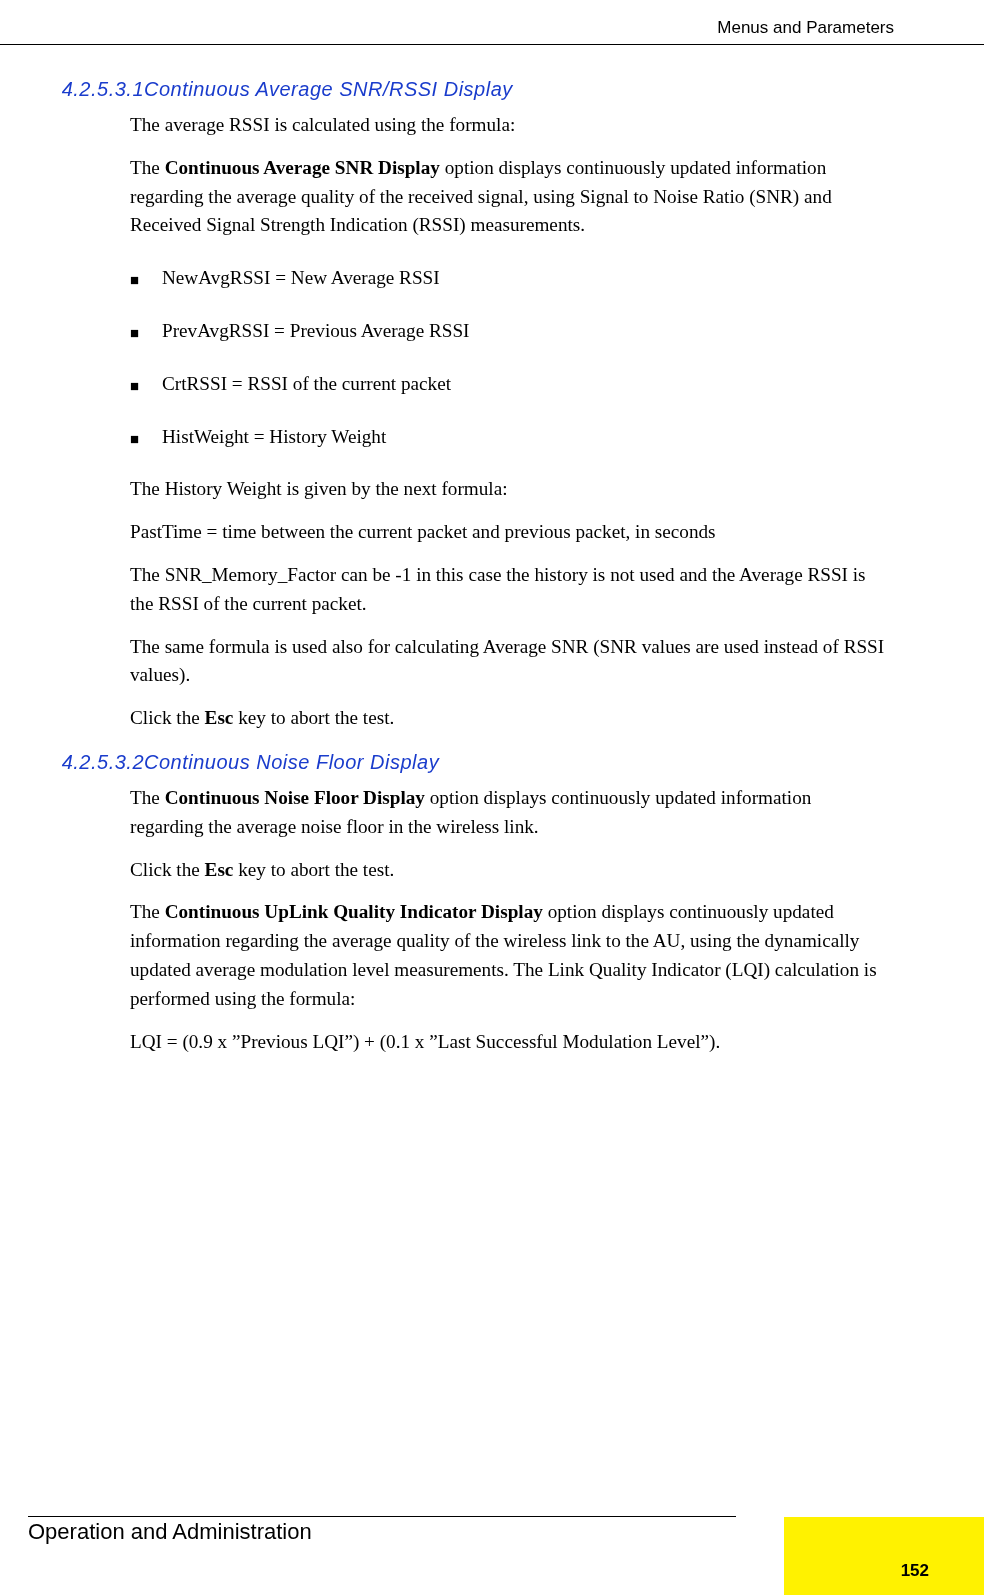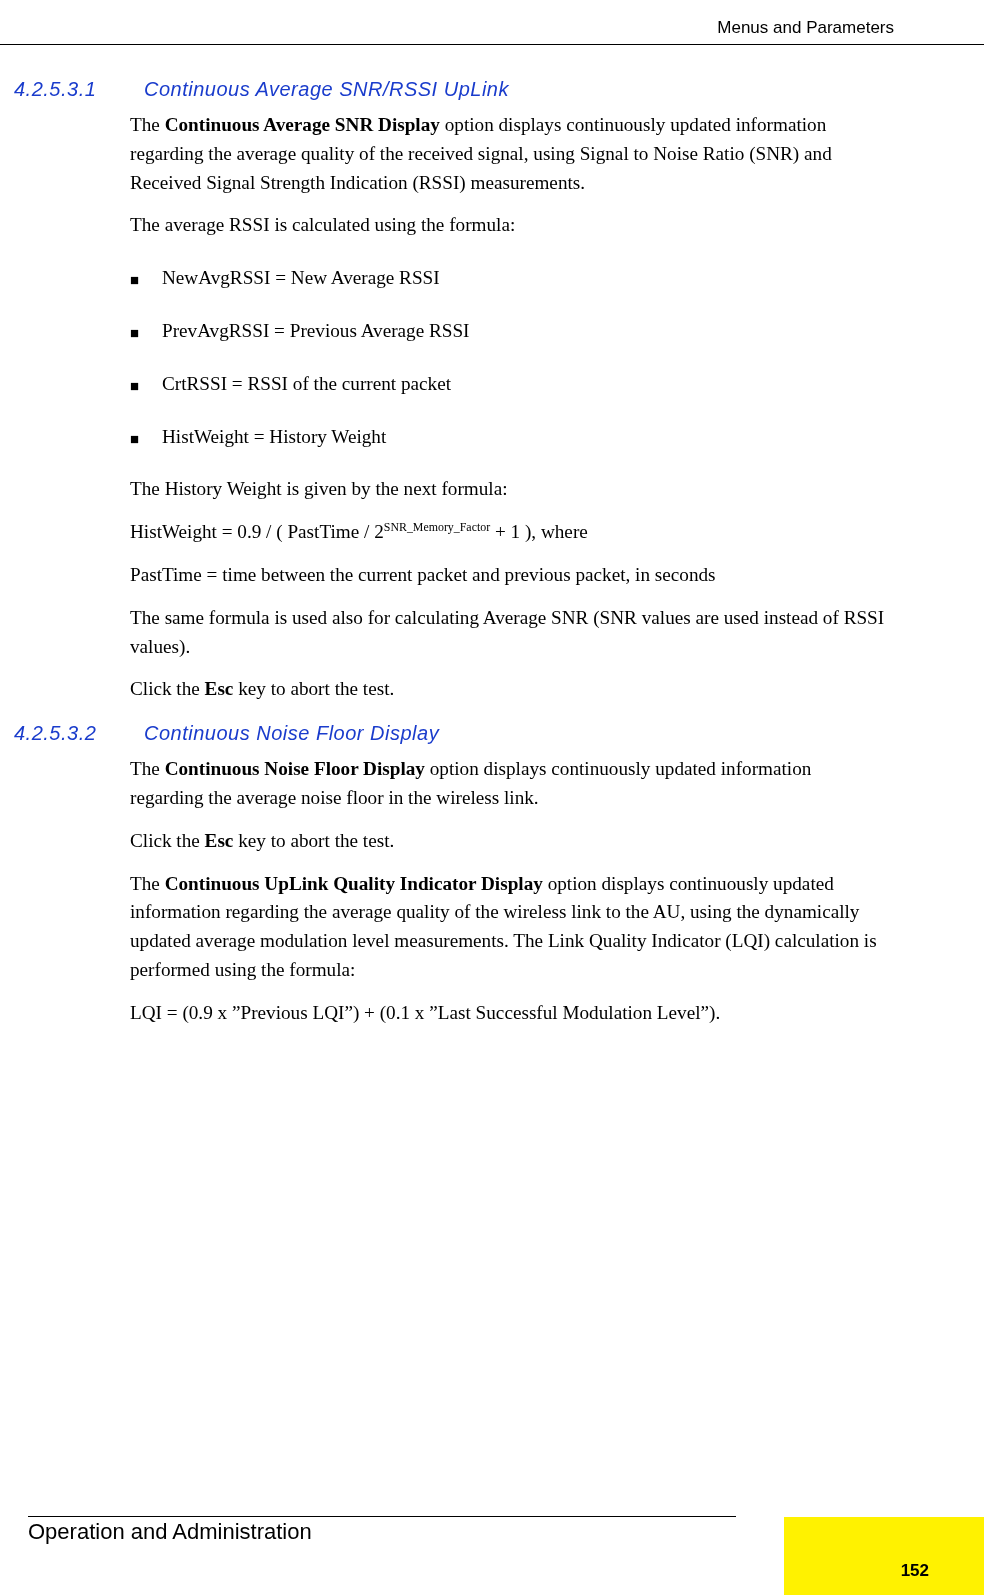--- a/index.html
+++ b/index.html
@@ -37,20 +37,21 @@
     position: absolute;
     top: 60px;
     left: 0;
     width: 984px;
   }
   .section-row {
     display: flex;
     align-items: baseline;
     margin-top: 18px;
     margin-bottom: 6px;
+    text-align: right;
   }
   .sec-num {
     width: 130px;
     padding-left: 14px;
     font-family: Verdana, Arial, sans-serif;
     font-size: 20px;
     font-style: italic;
     color: #1a3ccc;
     letter-spacing: 0.5px;
     flex: none;
@@ -133,27 +134,27 @@
 
 <div class="page">
 
   <div class="header">Menus and Parameters</div>
   <div class="header-rule"></div>
 
   <div class="content">
 
     <div class="section-row">
       <div class="sec-num">4.2.5.3.1</div>
-      <div class="sec-title">Continuous Average SNR/RSSI UpLink</div>
+      <div class="sec-title">Continuous Average SNR/RSSI Display</div>
     </div>
     <div class="body">
+      <p>The average RSSI is calculated using the formula:</p>
       <p>
         <span>The </span><b>Continuous Average SNR Display</b><span> option displays continuously updated information regarding the average quality of the received signal, using Signal to Noise Ratio (SNR) and Received Signal Strength Indication (RSSI) measurements.</span>
       </p>
-      <p>The average RSSI is calculated using the formula:</p>
 
       <div class="blist">
         <div class="blist-item">
           <span class="blist-bullet">■</span>
           <span class="blist-text">NewAvgRSSI = New Average RSSI</span>
         </div>
         <div class="blist-item">
           <span class="blist-bullet">■</span>
           <span class="blist-text">PrevAvgRSSI = Previous Average RSSI</span>
         </div>
@@ -161,24 +162,22 @@
           <span class="blist-bullet">■</span>
           <span class="blist-text">CrtRSSI = RSSI of the current packet</span>
         </div>
         <div class="blist-item">
           <span class="blist-bullet">■</span>
           <span class="blist-text">HistWeight = History Weight</span>
         </div>
       </div>
 
       <p>The History Weight is given by the next formula:</p>
-      <p>
-        <span>HistWeight = 0.9 / ( PastTime / 2</span><sup>SNR_Memory_Factor</sup><span> + 1 ), where</span>
-      </p>
       <p>PastTime = time between the current packet and previous packet, in seconds</p>
+      <p>The SNR_Memory_Factor can be -1 in this case the history is not used and the Average RSSI is the RSSI of the current packet.</p>
       <p>The same formula is used also for calculating Average SNR (SNR values are used instead of RSSI values).</p>
       <p>
         <span>Click the </span><b>Esc</b><span> key to abort the test.</span>
       </p>
     </div>
 
     <div class="section-row">
       <div class="sec-num">4.2.5.3.2</div>
       <div class="sec-title">Continuous Noise Floor Display</div>
     </div>

